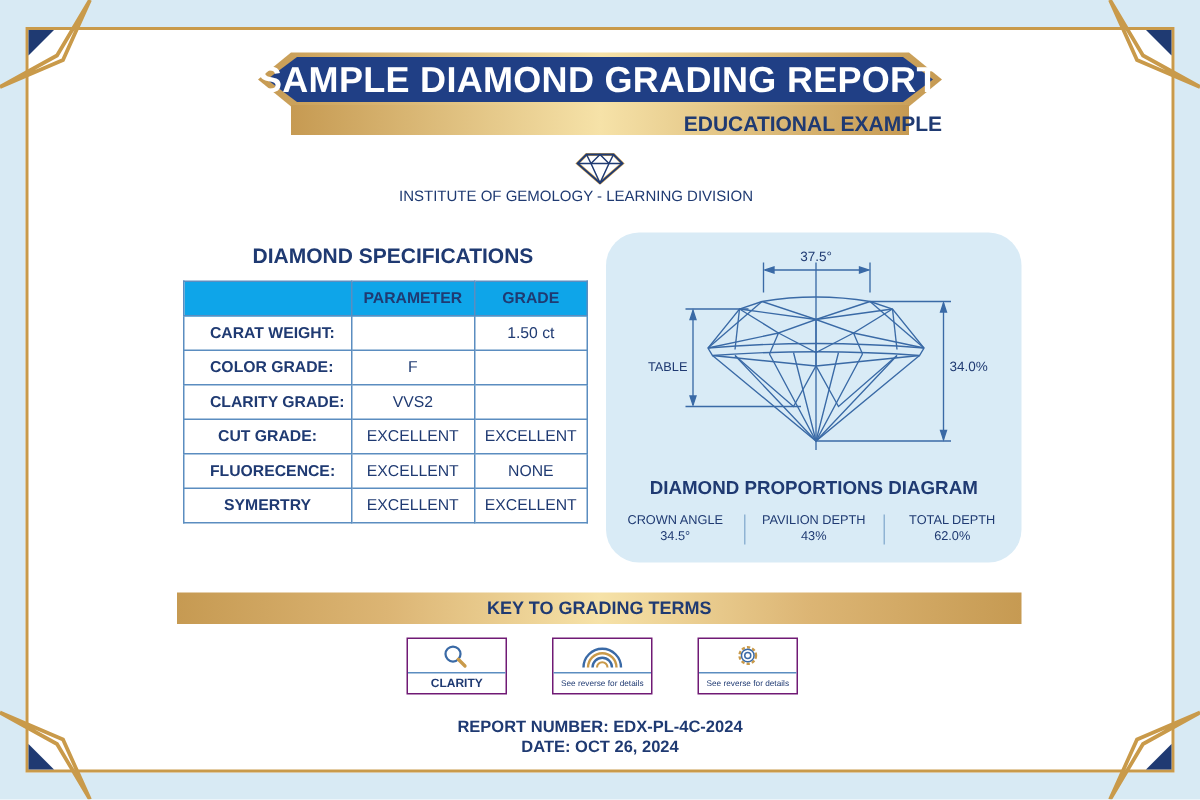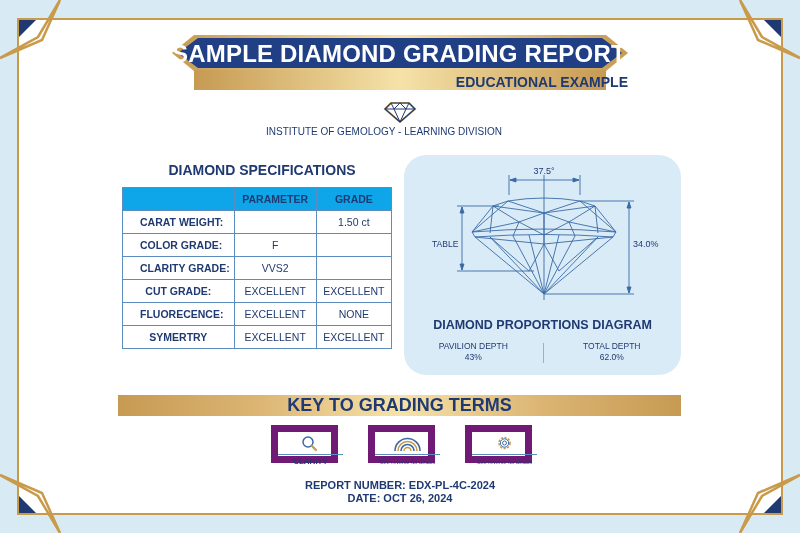--- a/index.html
+++ b/index.html
@@ -71,26 +71,26 @@
   .metrics { position: absolute; left: 0; top: 186px; width: 277px; display: flex; }
   .metric { flex: 1; text-align: center; color: #1f3a72; font-size: 8.5px; line-height: 11px; position: relative; }
   .metric + .metric::before {
     content: ""; position: absolute; left: 0; top: 2px; width: 1px; height: 20px; background: #8fb3d3;
   }
 
   
   .key-bar {
     position: absolute; left: 118px; top: 395px; width: 563px; height: 21px;
     background: linear-gradient(90deg, #c69a52 0%, #dcb574 25%, #f6e2a8 50%, #dcb574 75%, #c69a52 100%);
-    text-align: center; color: #1f3a72; font-weight: bold; font-size: 18px; line-height: 21px;
+    text-align: center; color: #1f3a72; font-weight: bold; font-size: 12px; line-height: 21px;
   }
 
   .key-box {
     position: absolute; top: 425px; width: 67px; height: 38px;
-    border: 7px solid #701a75; background: #fff;
+    border: 1px solid #701a75; background: #fff;
   }
   .key-box .ico { position: absolute; left: 0; top: 0; width: 65px; height: 22px; }
   .key-box .lbl {
     position: absolute; left: 0; top: 22px; width: 65px; height: 15px;
     border-top: 1px solid #5b8dc0; text-align: center; color: #1f3a72; line-height: 14px;
   }
   .key-box .lbl.big { font-size: 8px; font-weight: bold; }
   .key-box .lbl.small { font-size: 5.5px; }
 
   .report-num {
@@ -256,20 +256,24 @@
       <polyline points="125,80 140,139 155,80"></polyline>
       <polyline points="86,82 125,116 140,89 155,116 194,82"></polyline>
     </g>
     <text x="140" y="19" font-size="9" fill="#1f3a72" text-anchor="middle" font-family="Liberation Sans, sans-serif">37.5°</text>
     <text x="28" y="92" font-size="8.5" fill="#1f3a72" font-family="Liberation Sans, sans-serif">TABLE</text>
     <text x="229" y="92" font-size="9" fill="#1f3a72" font-family="Liberation Sans, sans-serif">34.0%</text>
   </svg>
   <div class="diagram-title">DIAMOND PROPORTIONS DIAGRAM</div>
   <div class="metrics">
     <div class="metric">
+      <div>CROWN ANGLE</div>
+      <div>34.5°</div>
+    </div>
+    <div class="metric">
       <div>PAVILION DEPTH</div>
       <div>43%</div>
     </div>
     <div class="metric">
       <div>TOTAL DEPTH</div>
       <div>62.0%</div>
     </div>
   </div>
 </div>
 

